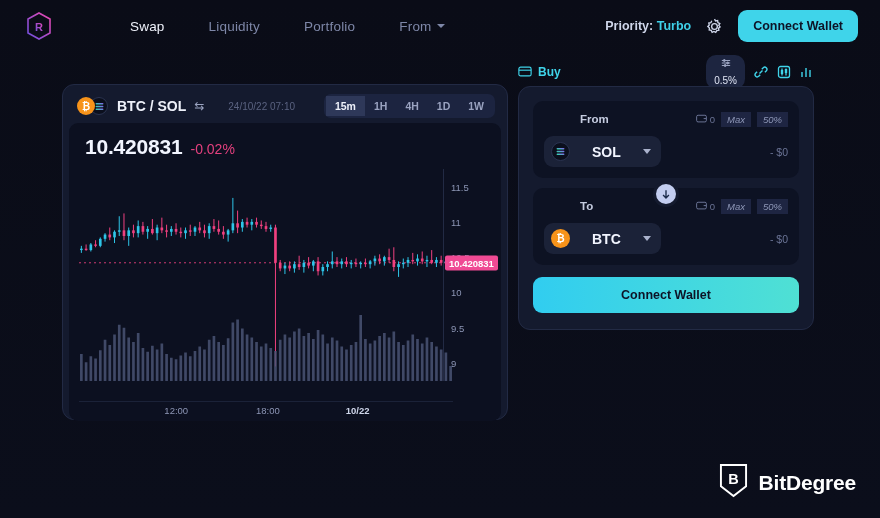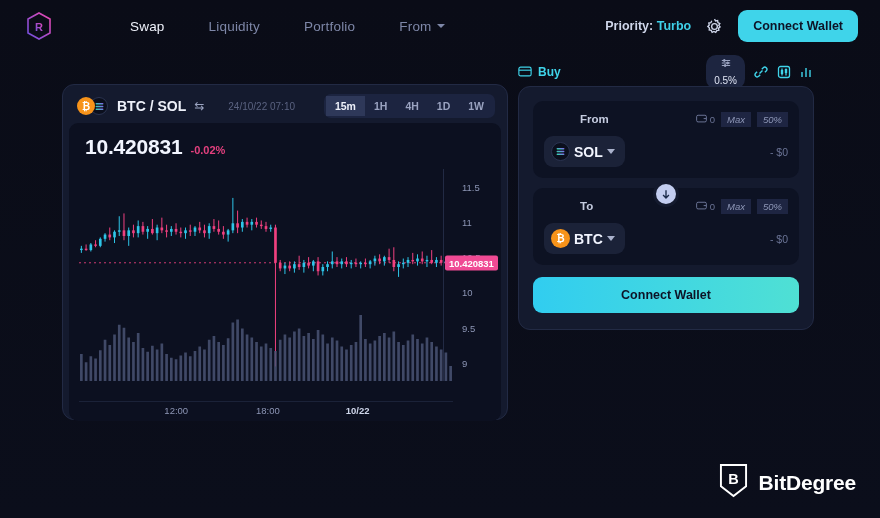--- a/index.html
+++ b/index.html
@@ -85,30 +85,30 @@
   .chart-body {
     position: relative;
     height: 298px;
     background: #0c1020;
     border-radius: 9px;
     margin-top: 2px;
     overflow: hidden;
   }
   .price-row { position: absolute; left: 16px; top: 12px; display: flex; align-items: baseline; gap: 8px; }
   .price-val { font-size: 21px; font-weight: bold; color: #f2f5ff; letter-spacing: -.2px; }
-  .price-chg { font-size: 11px; color: #e4407e; font-weight: bold; }
+  .price-chg { font-size: 14px; color: #e4407e; font-weight: normal; }
 
   .plot { position: absolute; left: 10px; top: 46px; width: 374px; height: 208px; }
   .vol { position: absolute; left: 10px; top: 258px; width: 374px; height: 0px; }
   .yaxis {
     position: absolute; right: 4px; top: 46px; width: 54px; height: 212px;
     border-left: 1px solid #222a44;
   }
   .ytick {
-    position: absolute; left: 18px; font-size: 9.5px; color: #8d96b5;
+    position: absolute; left: 7px; font-size: 9.5px; color: #8d96b5;
     transform: translateY(-50%); white-space: nowrap;
   }
   .price-badge {
     position: absolute; left: 1px;
     background: #f04a94; color: #fff;
     font-size: 9.5px; font-weight: bold;
     padding: 2px 4px; border-radius: 2px;
     transform: translateY(-50%); white-space: nowrap;
   }
   .xaxis {
@@ -152,21 +152,21 @@
   .field-tools { margin-left: auto; display: flex; align-items: center; gap: 6px; }
   .bal { display: flex; align-items: center; gap: 3px; font-size: 9.5px; color: #6b7496; }
   .mini-btn {
     background: #1e2542; color: #8e97b7; font-size: 9.5px;
     padding: 2px 6px; border-radius: 0; border: none; cursor: pointer;
     white-space: nowrap;
     font-style: italic;
   }
   .token-row { display: flex; align-items: center; margin-top: 8px; }
   .token-sel {
-    display: flex; align-items: center; gap: 4px;
+    display: flex; align-items: center; gap: 22px;
     background: #1b2238; border-radius: 9px;
     padding: 6px 10px 6px 7px; cursor: pointer;
   }
   .tok-ico {
     width: 19px; height: 19px; border-radius: 50%;
     display: flex; align-items: center; justify-content: center;
     font-size: 10px; font-weight: bold;
   }
   .tok-ico.btc { background: #f7931a; color: #fff; }
   .tok-ico.sol { background: #0b0f1d; border: 1px solid #2a3350; }

